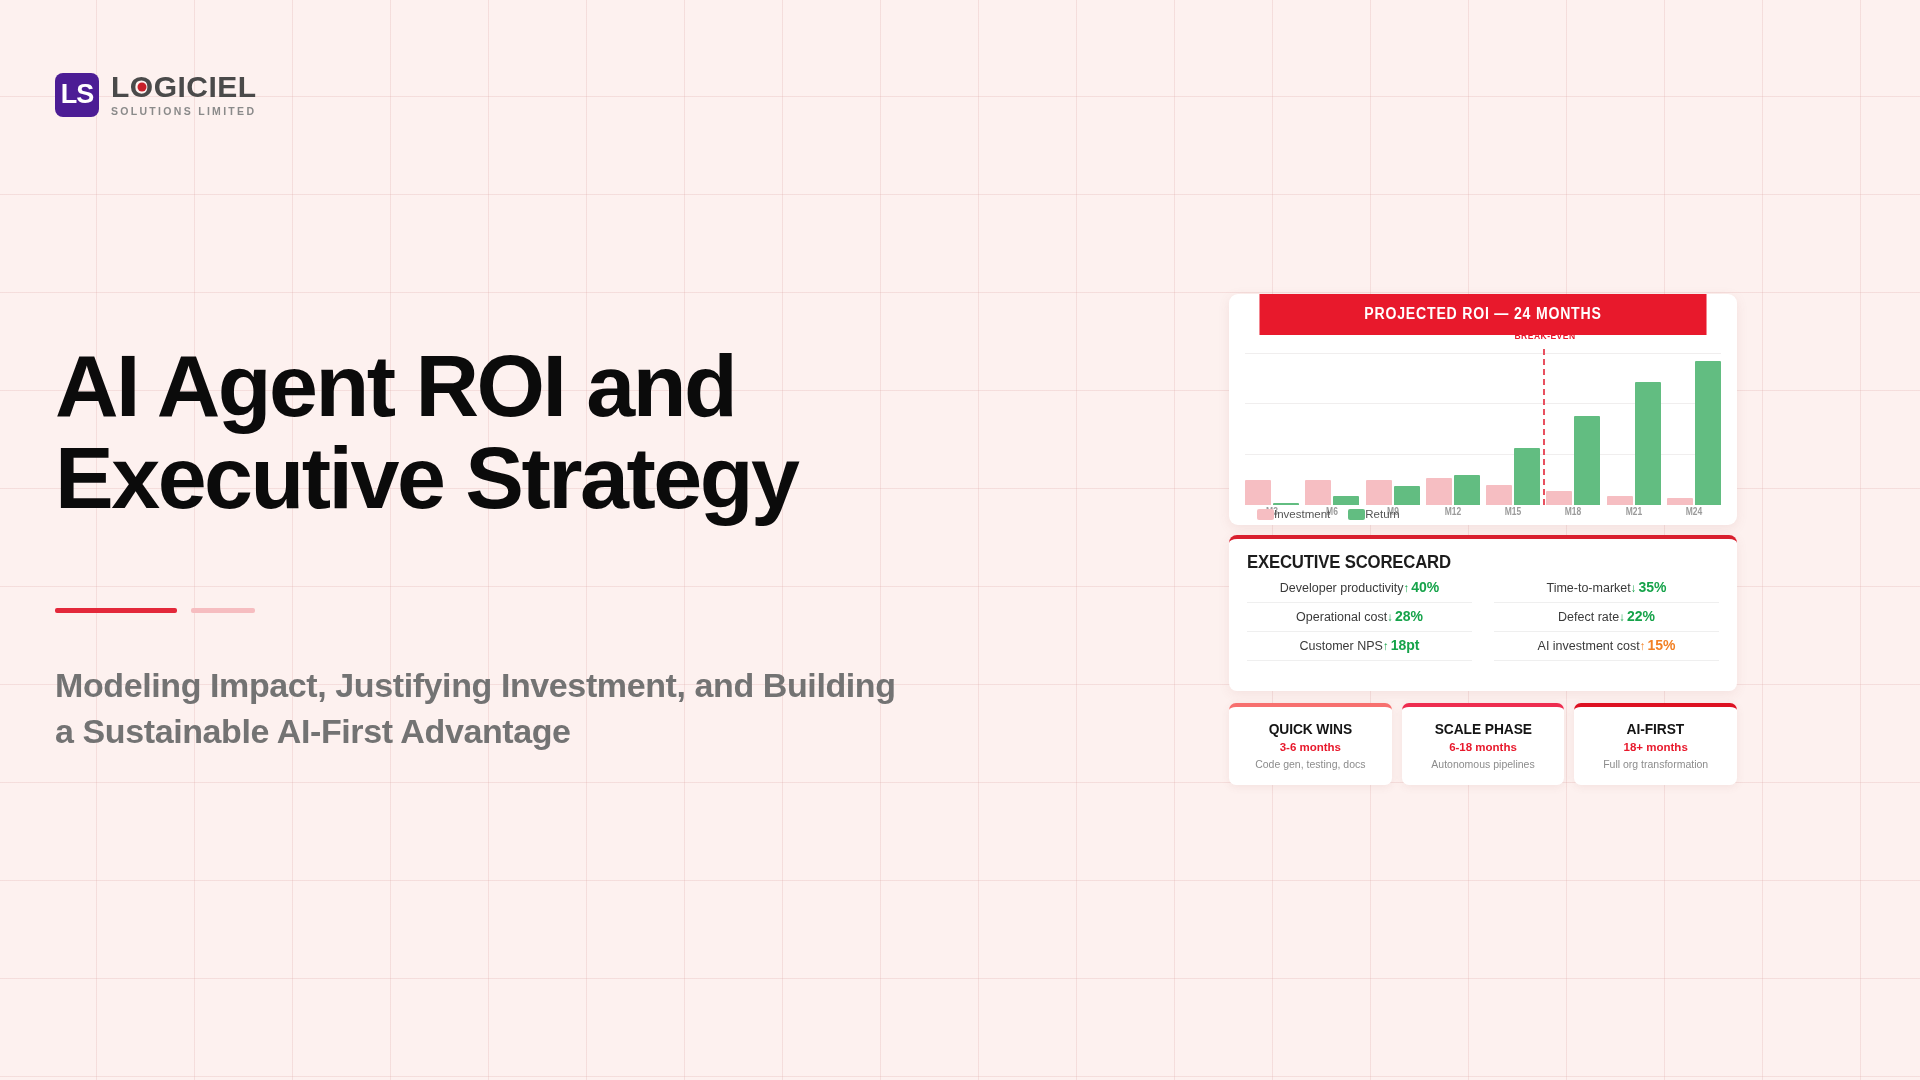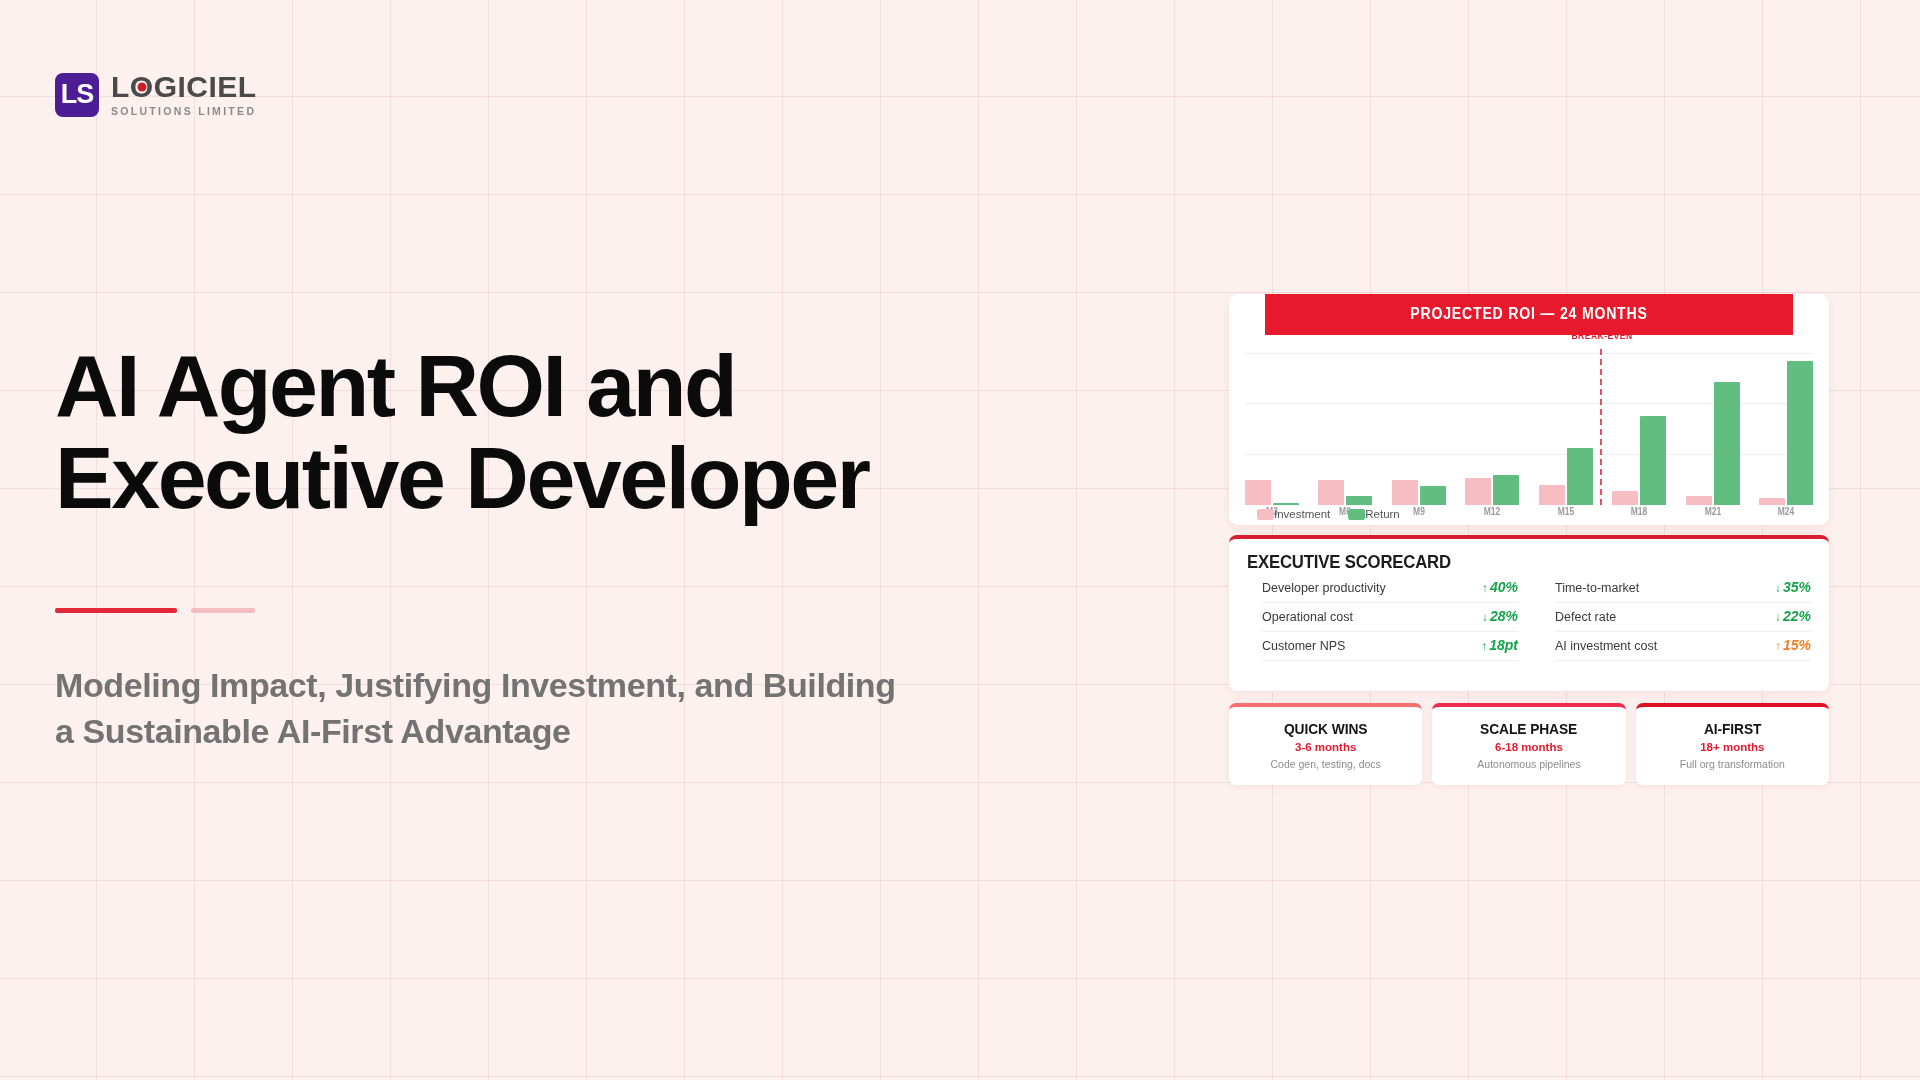--- a/index.html
+++ b/index.html
@@ -58,21 +58,21 @@
   .accent-short { width:64px; height:5px; background:#F6BDC0; border-radius:2px; }
 
   .subhead {
     position:absolute; left:55px; top:662px;
     width:860px;
     font-size:34px; font-weight:bold; line-height:1.36;
     letter-spacing:-0.4px; color:#737373;
   }
 
   
-  .panel { position:absolute; left:1229px; top:294px; width:600px; }
+  .panel { position:absolute; left:1229px; top:294px; width:508px; }
 
   .chart-card {
     background:#FFFFFF; border-radius:9px; overflow:hidden;
     box-shadow:0 3px 12px rgba(160,80,80,0.10);
   }
   .chart-head {
     background:#E8192C; color:#fff; text-align:center;
     padding:11px 0 12px;
     font-size:16px; font-weight:bold; letter-spacing:0.9px;
     transform:scaleX(0.88); transform-origin:center;
@@ -125,27 +125,26 @@
     padding:13px 18px 30px;
     box-shadow:0 3px 12px rgba(160,80,80,0.09);
   }
   .sc-title {
     font-size:18px; font-weight:bold; letter-spacing:-0.2px;
     color:#1C1C1C; margin-bottom:1px;
     transform:scaleX(0.93); transform-origin:left;
   }
   .sc-grid { display:grid; grid-template-columns:1fr 1fr; column-gap:22px; }
   .sc-row {
-    display:flex; justify-content:space-between; align-items:baseline;
+    display:flex; justify-content:center; align-items:baseline;
     padding:5px 0 7px;
     border-bottom:1px solid #EFEFEF;
-    margin-left:15px;
   }
   .sc-label { font-size:12.5px; color:#3A3A3A; }
-  .sc-val { font-size:14px; font-weight:bold; white-space:nowrap;font-style:italic; }
+  .sc-val { font-size:14px; font-weight:bold; white-space:nowrap; }
   .sc-val .arr { font-size:11.5px; font-weight:normal; margin-right:2px; }
   .v-green { color:#16A34A; }
   .v-orange { color:#F28024; }
 
   
   .phases { display:flex; gap:10px; margin-top:12px; }
   .phase {
     flex:1; background:#fff; border-radius:7px;
     padding:13px 8px 15px; text-align:center;
     box-shadow:0 2px 8px rgba(160,80,80,0.09);
@@ -168,21 +167,21 @@
       <span class="logo-o">
         <span>O</span>
         <span class="logo-o-dot"></span>
       </span>
       <span>GICIEL</span>
     </div>
     <div class="logo-sub">SOLUTIONS LIMITED</div>
   </div>
 </div>
 
-<h1 class="headline">AI Agent ROI and Executive Developer</h1>
+<h1 class="headline">AI Agent ROI and Executive Strategy</h1>
 
 <div class="accents">
   <span class="accent-long"></span>
   <span class="accent-short"></span>
 </div>
 
 <p class="subhead">Modeling Impact, Justifying Investment, and Building a Sustainable AI-First Advantage</p>
 
 <div class="panel">
 

